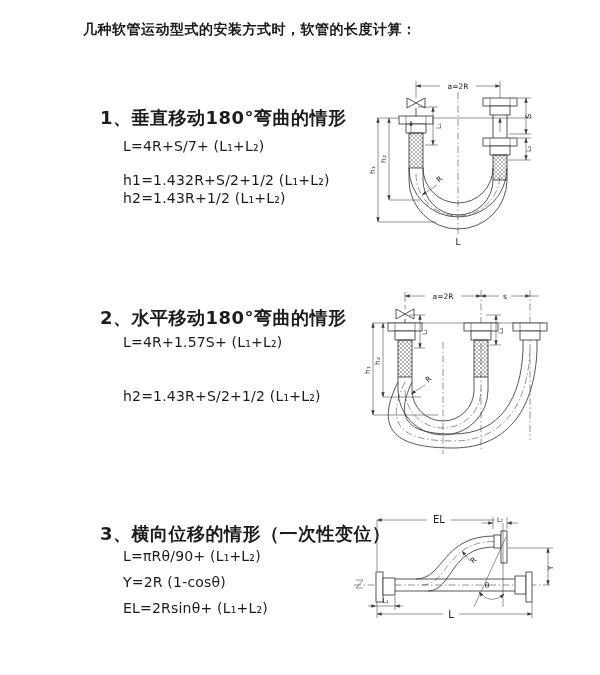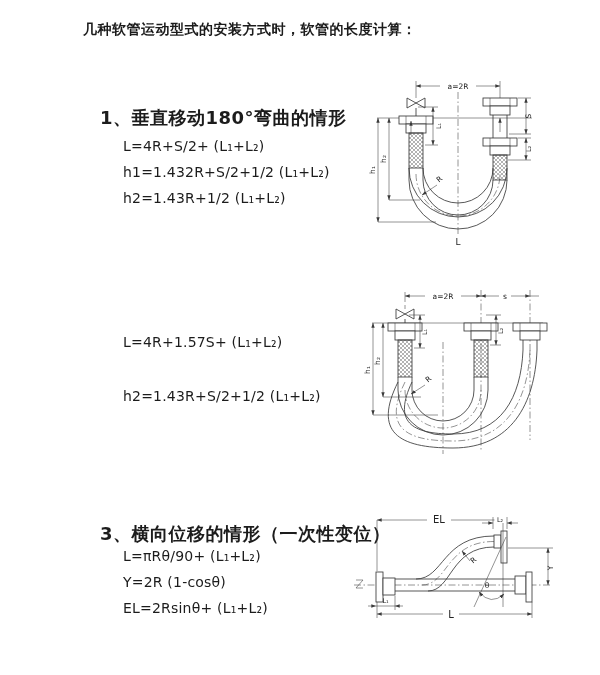--- a/index.html
+++ b/index.html
@@ -21,24 +21,25 @@
   svg .t65{font-size:6.5px;}
 </style>
 </head>
 <body>
 
 <div id="page">
 
   <div class="title">几种软管运动型式的安装方式时，软管的长度计算：</div>
 
   <div class="sec-h" style="left:52px;top:106px">1、垂直移动180°弯曲的情形</div>
-  <div class="formula" style="left:75px;top:138px">L=4R+S/2+ (L₁+L₂)</div>
-  <div class="formula" style="left:75px;top:164px">h1=1.432R+S/2+1/2 (L₁+L₂)</div>
+  <div class="formula" style="left:75px;top:138px">L=4R+S/7+ (L₁+L₂)</div>
+  <div class="formula" style="left:75px;top:172px">h1=1.432R+S/2+1/2 (L₁+L₂)</div>
   <div class="formula" style="left:75px;top:190px">h2=1.43R+1/2 (L₁+L₂)</div>
 
+  <div class="sec-h" style="left:52px;top:306px">2、水平移动180°弯曲的情形</div>
   <div class="formula" style="left:75px;top:334px">L=4R+1.57S+ (L₁+L₂)</div>
   <div class="formula" style="left:75px;top:388px">h2=1.43R+S/2+1/2 (L₁+L₂)</div>
 
   <div class="sec-h" style="left:52px;top:522px">3、横向位移的情形（一次性变位）</div>
   <div class="formula" style="left:75px;top:548px">L=πRθ/90+ (L₁+L₂)</div>
   <div class="formula" style="left:75px;top:574px">Y=2R (1-cosθ)</div>
   <div class="formula" style="left:75px;top:600px">EL=2Rsinθ+ (L₁+L₂)</div>
 
   <svg class="dg" style="left:300px;top:68px" width="290" height="190" viewBox="0 0 290 190">
     <defs>

